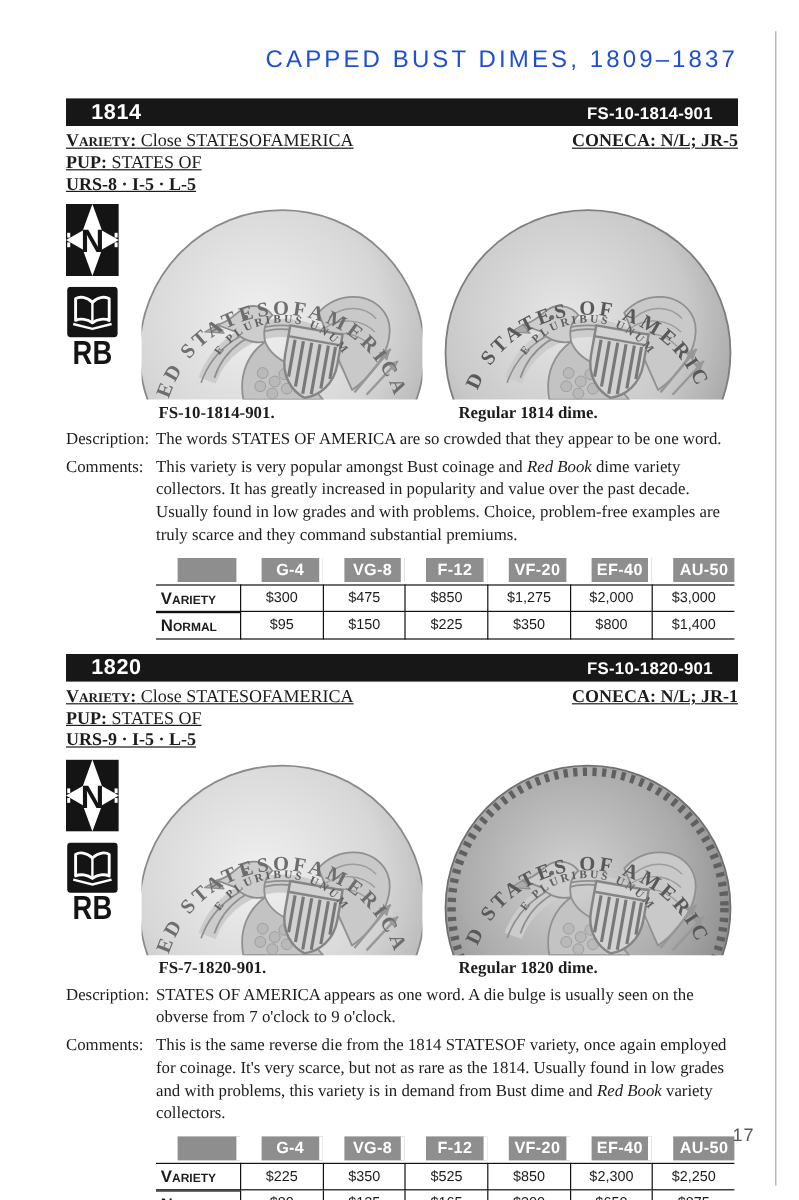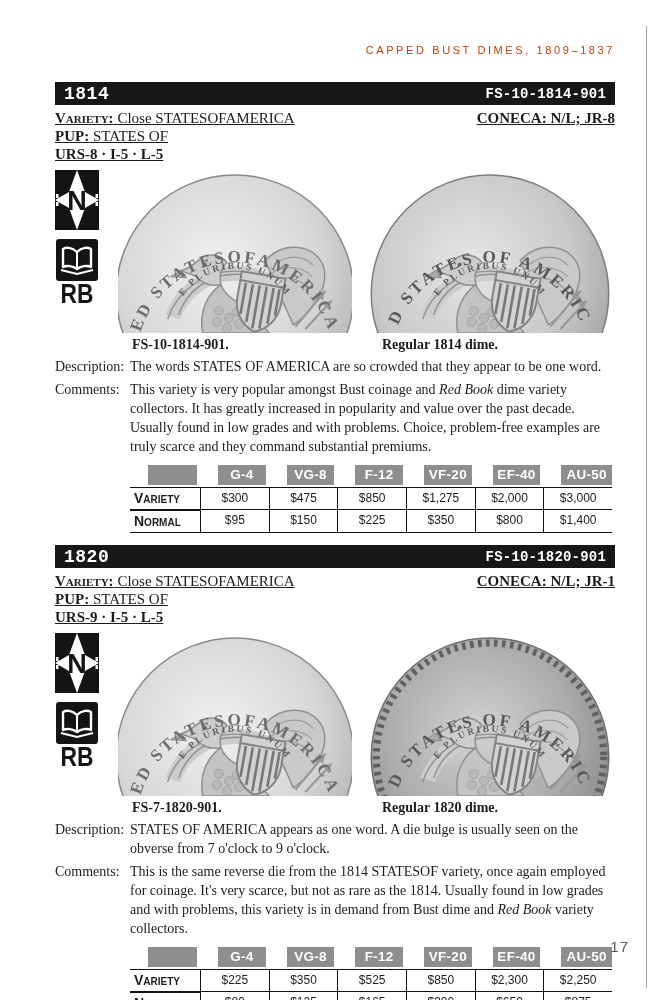--- a/index.html
+++ b/index.html
@@ -5,29 +5,29 @@
   html,body{margin:0;padding:0;}
   body{
     width:666px;height:1000px;background:#ffffff;position:relative;overflow:hidden;
     font-family:"Liberation Serif", serif;color:#1c1c1c;
     -webkit-font-smoothing:antialiased;
   }
   .page-edge{position:absolute;left:646px;top:26px;height:962px;width:1px;background:#a8a8a8;}
   .wrap{position:absolute;left:55px;top:0;width:560px;}
   
   .running-head{
-    margin-top:40px;text-align:right;color:#c2410c;
-    font-family:"Liberation Sans", sans-serif;font-size:11px;letter-spacing:2.6px;
+    margin-top:40px;text-align:right;color:#1d4ed8;
+    font-family:"Liberation Sans", sans-serif;font-size:20px;letter-spacing:2.6px;
     line-height:20px;margin-bottom:22px;white-space:nowrap;
   }
   
   .bar{
     background:#171717;color:#fff;height:23px;display:flex;align-items:center;
-    justify-content:space-between;padding:0 9px;box-sizing:border-box;
-    font-family:Liberation Mono, monospace;
+    justify-content:space-between;padding:0 21px;box-sizing:border-box;
+    font-family:Liberation Sans, sans-serif;
   }
   .bar-year{font-size:18px;font-weight:bold;letter-spacing:0.5px;}
   .bar-fs{font-size:14px;font-weight:bold;letter-spacing:0.2px;}
   
   .info{margin-top:4px;font-size:15px;line-height:18px;text-decoration:underline;}
   .info-line{display:flex;justify-content:space-between;}
   .sc-label{font-weight:bold;font-variant:small-caps;}
   .b-label{font-weight:bold;}
   .coneca{font-weight:bold;}
   .urs{font-weight:bold;text-align:right;}
@@ -141,21 +141,21 @@
   <div class="running-head">CAPPED BUST DIMES, 1809–1837</div>
 
   <section>
     <div class="bar">
       <span class="bar-year">1814</span>
       <span class="bar-fs">FS-10-1814-901</span>
     </div>
     <div class="info">
       <div class="info-line">
         <span><span class="sc-label">Variety:</span> <span>Close STATESOFAMERICA</span></span>
-        <span class="coneca">CONECA: N/L; JR-8</span>
+        <span class="coneca">CONECA: N/L; JR-5</span>
       </div>
       <div class="info-line">
         <span><span class="b-label">PUP:</span> <span>STATES OF</span></span>
       </div>
       <div class="info-line urs">URS-8 · I-5 · L-5</div>
     </div>
 
     <div class="media-row">
       <div class="icon-col">
         <svg class="badge" width="44" height="60" viewBox="0 0 44 60">

